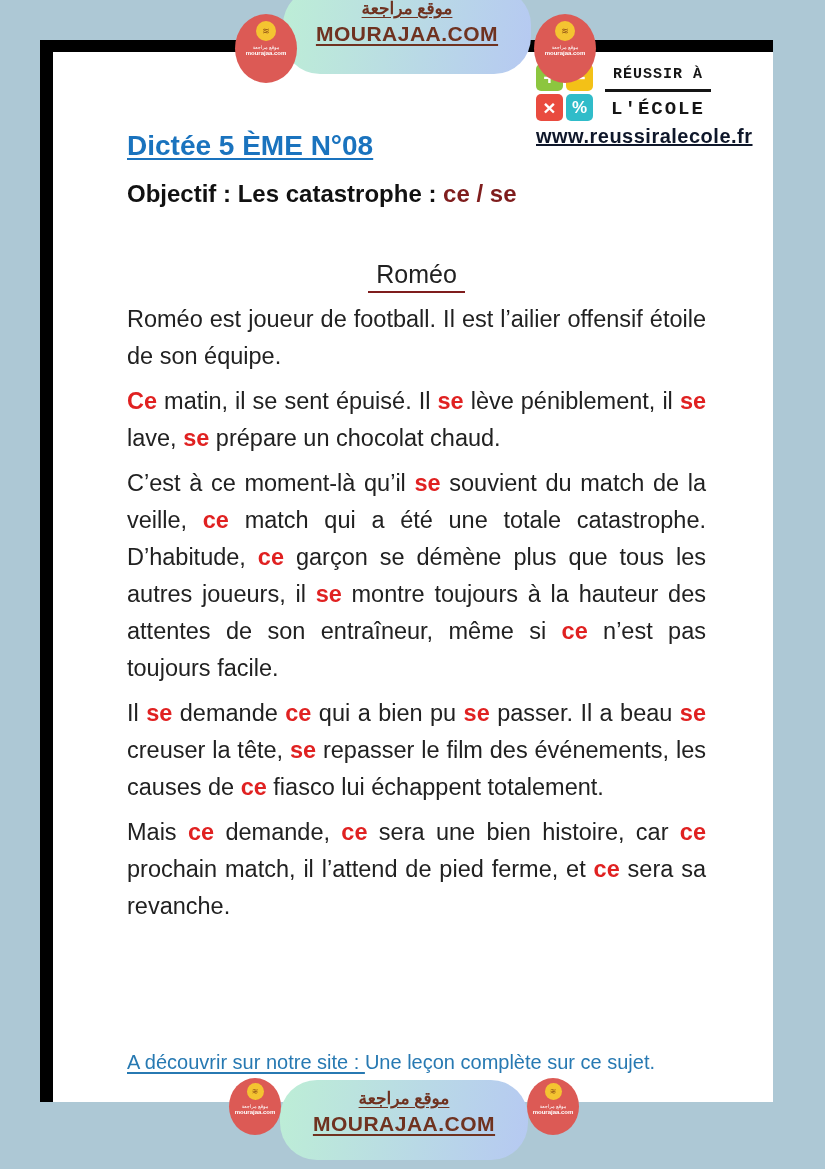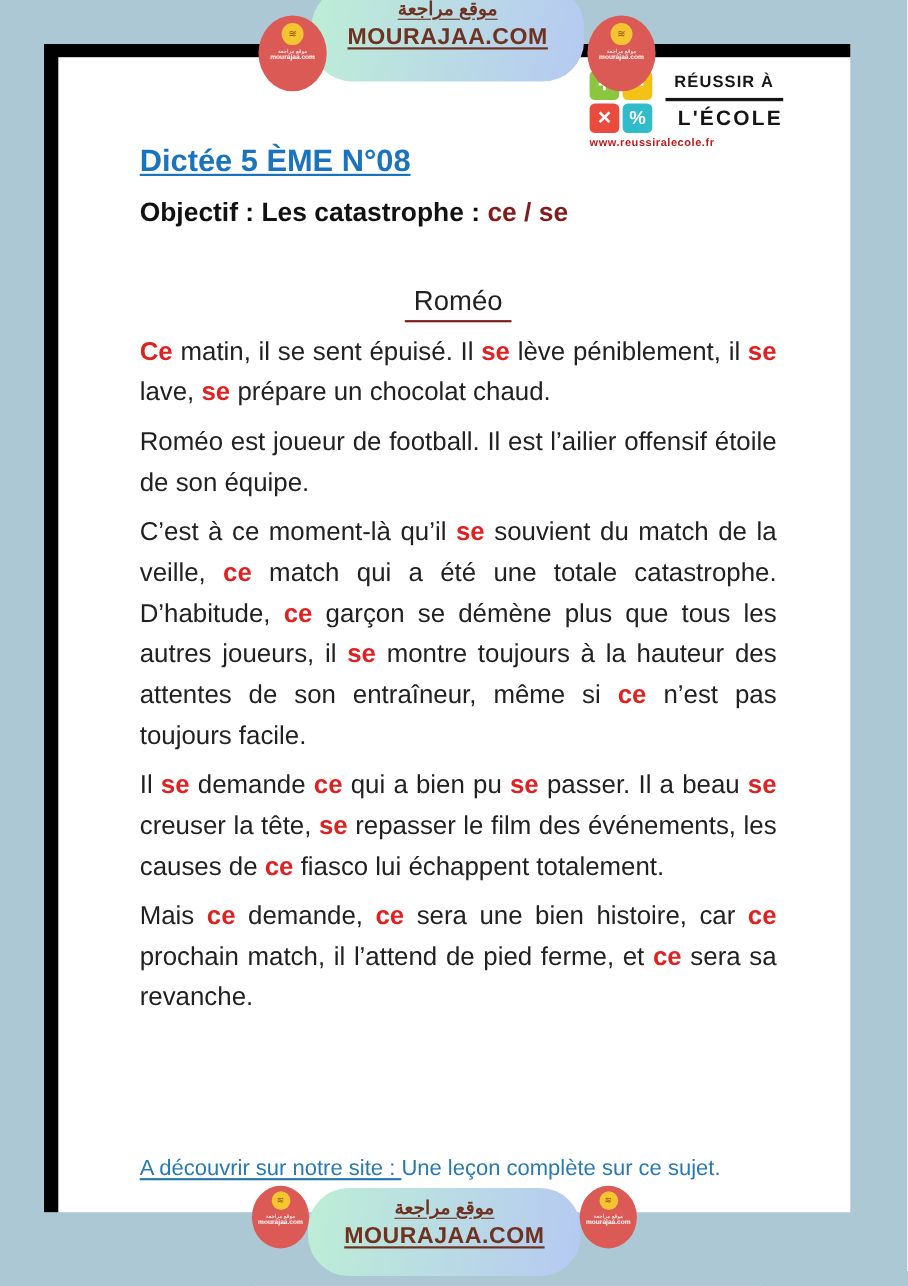--- a/index.html
+++ b/index.html
@@ -21,24 +21,24 @@
   .logo-row { display:flex; align-items:center; }
   .logo-grid { display:grid; grid-template-columns:27px 27px; grid-template-rows:27px 27px; gap:3px; }
   .sq {
     border-radius:5px; color:#fff; font-weight:bold; font-size:21px;
     display:flex; align-items:center; justify-content:center; line-height:1;
   }
   .sq.green  { background:#8cc63f; }
   .sq.yellow { background:#f3c117; }
   .sq.red    { background:#e94b3f; }
   .sq.teal   { background:#30bcc9; font-size:17px; }
-  .logo-words { margin-left:12px; text-align:right; color:#151515; }
+  .logo-words { margin-left:12px; text-align:center; color:#151515;font-family:Liberation Mono, monospace; }
   .logo-l1 { font-weight:bold; font-size:15px; letter-spacing:1px; padding:0 8px 6px; border-bottom:3px solid #151515; white-space:nowrap; }
   .logo-l2 { font-weight:bold; font-size:19px; letter-spacing:2px; padding-top:6px; white-space:nowrap; }
-  .logo-url { margin-top:4px; font-weight:bold; font-size:10px; color:#b91c1c; letter-spacing:0.5px; white-space:nowrap; }
+  .logo-url { margin-top:4px; font-weight:bold; font-size:20px; color:#0f172a; letter-spacing:0.5px; white-space:nowrap;text-decoration:underline; }
   
   .content { position:absolute; left:74px; top:0; width:579px; color:#212121; }
   .doc-title {
     margin-top:78px; font-size:28px; font-weight:bold; color:#1a73be;
     text-decoration:underline; text-underline-offset:3px;
   }
   .objective { margin-top:18px; font-size:24px; font-weight:bold; color:#111; }
   .objective .hl { color:#7f1d1d; }
   .heading-wrap { margin-top:52px; text-align:center; font-size:25px; color:#212121; }
   .heading-wrap span { border-bottom:2px solid #7f1d1d; padding:0 8px 3px; }
@@ -98,22 +98,22 @@
 
     <div class="content">
       <div class="doc-title">Dictée 5 ÈME N°08</div>
       <div class="objective">
         <span>Objectif : Les catastrophe : </span><span class="hl">ce / se</span>
       </div>
       <div class="heading-wrap">
         <span>Roméo</span>
       </div>
       <div class="paragraphs">
+          <p><span>Roméo est joueur de football. Il est l’ailier offensif étoile de son équipe.</span></p>
           <p><span class="hl">Ce</span><span> matin, il se sent épuisé. Il </span><span class="hl">se</span><span> lève péniblement, il </span><span class="hl">se</span><span> lave, </span><span class="hl">se</span><span> prépare un chocolat chaud.</span></p>
-          <p><span>Roméo est joueur de football. Il est l’ailier offensif étoile de son équipe.</span></p>
           <p><span>C’est à ce moment-là qu’il </span><span class="hl">se</span><span> souvient du match de la veille, </span><span class="hl">ce</span><span> match qui a été une totale catastrophe. D’habitude, </span><span class="hl">ce</span><span> garçon se démène plus que tous les autres joueurs, il </span><span class="hl">se</span><span> montre toujours à la hauteur des attentes de son entraîneur, même si </span><span class="hl">ce</span><span> n’est pas toujours facile.</span></p>
           <p><span>Il </span><span class="hl">se</span><span> demande </span><span class="hl">ce</span><span> qui a bien pu </span><span class="hl">se</span><span> passer. Il a beau </span><span class="hl">se</span><span> creuser la tête, </span><span class="hl">se</span><span> repasser le film des événements, les causes de </span><span class="hl">ce</span><span> fiasco lui échappent totalement.</span></p>
           <p><span>Mais </span><span class="hl">ce</span><span> demande, </span><span class="hl">ce</span><span> sera une bien histoire, car </span><span class="hl">ce</span><span> prochain match, il l’attend de pied ferme, et </span><span class="hl">ce</span><span> sera sa revanche.</span></p>
         </div>
     </div>
 
     <div class="footer-note">
       <span class="lnk">A découvrir sur notre site : </span><span>Une leçon complète sur ce sujet.</span>
     </div>
   </div>

